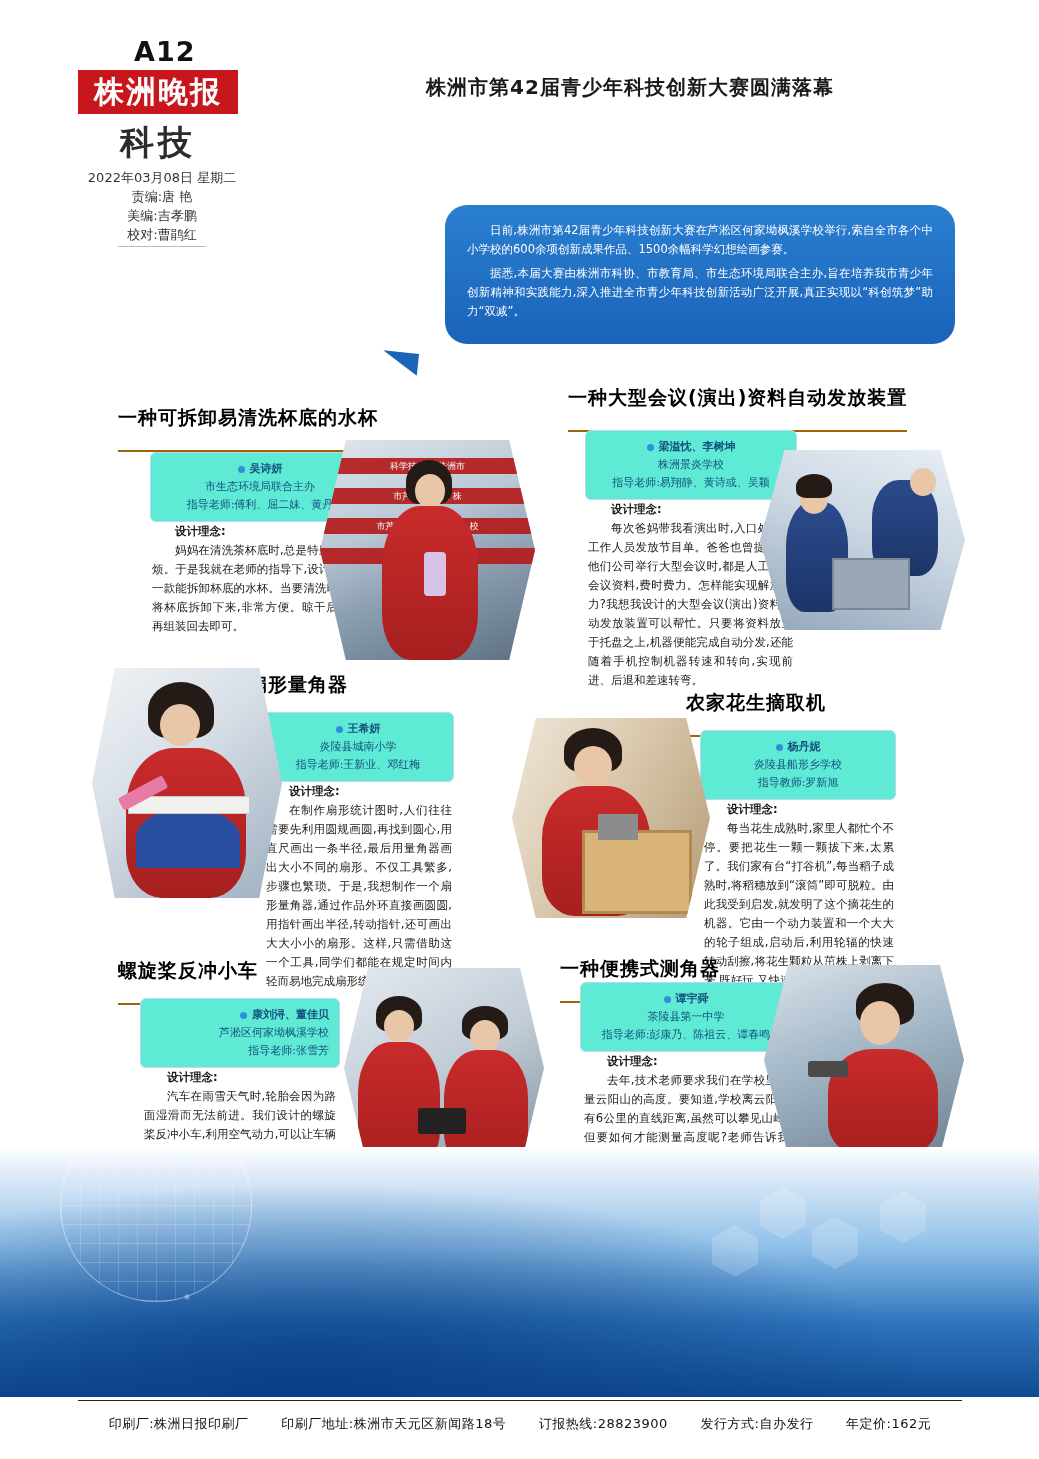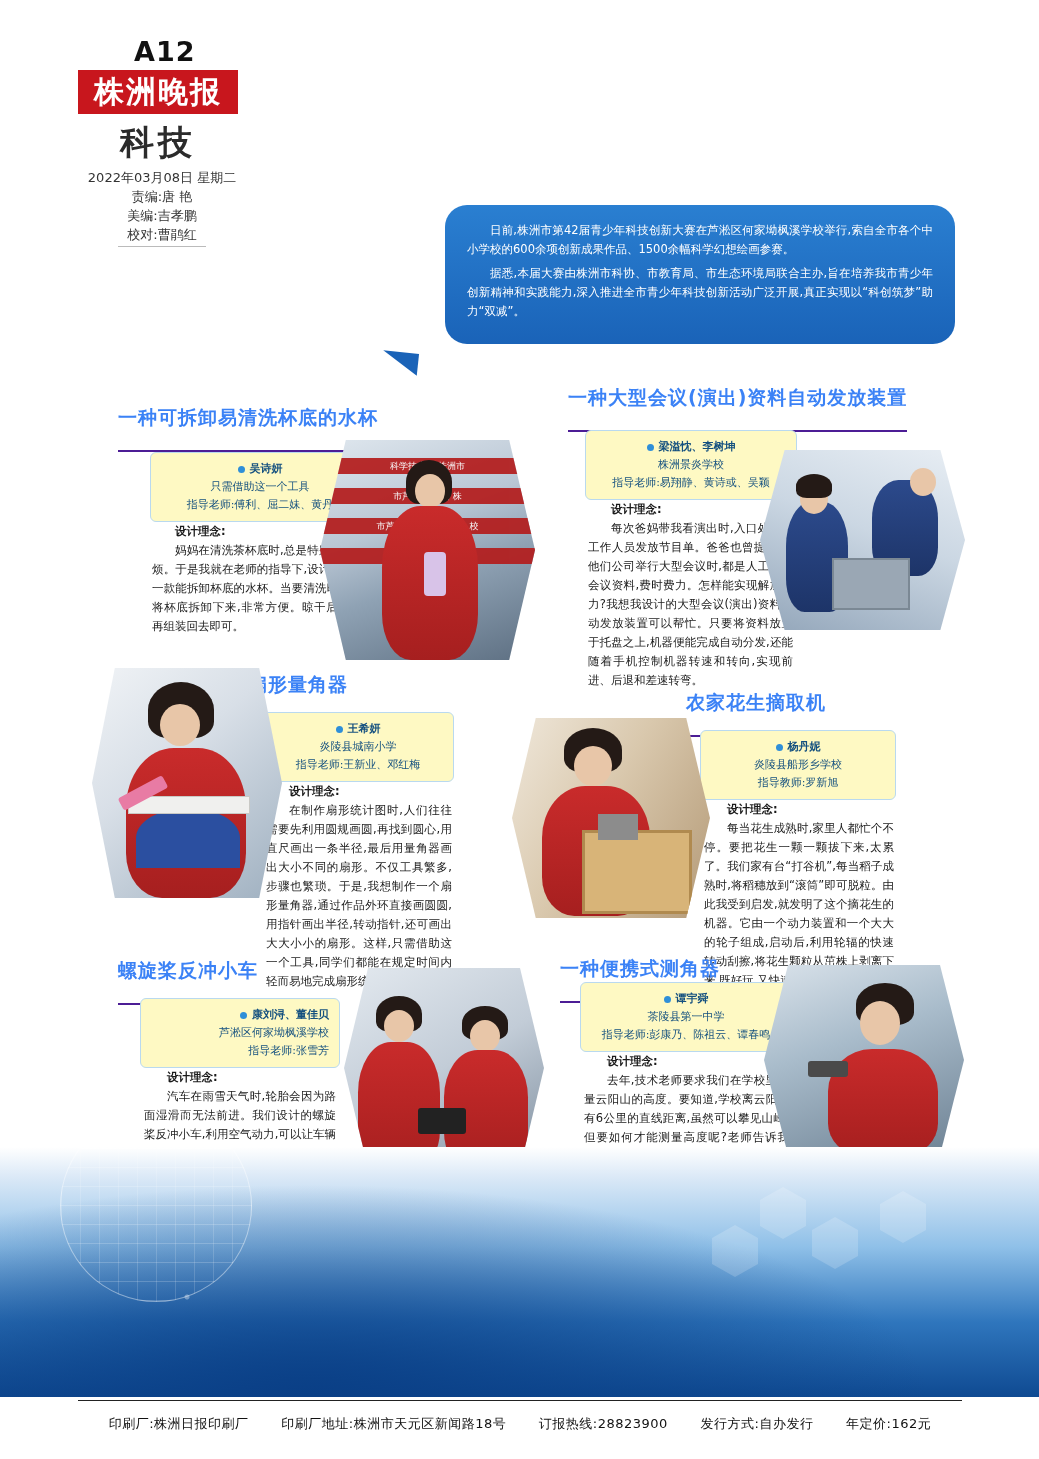--- a/index.html
+++ b/index.html
@@ -65,26 +65,26 @@
   .lead p{margin:0 0 5px 0;text-indent:2em;text-align:justify;}
   .lead-tail{
     position:absolute;left:382px;top:352px;width:0;height:0;
     border-top:22px solid #1a63b8;
     border-left:36px solid transparent;
     transform:rotate(6deg);
   }
 
   
   .sec-title{
-    position:absolute;font-size:19px;font-weight:bold;color:#3b82f6;letter-spacing:1px;
-    border-bottom:2px solid #4c1d95;padding-bottom:19px;
+    position:absolute;font-size:19px;font-weight:bold;color:#000000;letter-spacing:1px;
+    border-bottom:2px solid #a16207;padding-bottom:19px;
   }
   .info-card{
     position:absolute;
-    background:#fef9c3;
+    background:#5eead4;
     border:1px solid #b9d9ef;
     border-radius:6px;
     padding:7px 10px;
     font-size:11px;line-height:18px;color:#14507f;text-align:center;
     box-sizing:border-box;
   }
   .info-card .name{font-weight:bold;color:#14507f;}
   .dot{
     display:inline-block;width:7px;height:7px;border-radius:50%;
     background:#2f8fd8;margin-right:5px;vertical-align:middle;
@@ -162,31 +162,32 @@
   <div class="logo-box">株洲晚报</div>
   <div class="logo-sub">科技</div>
   <div class="masthead-meta">
     <div>2022年03月08日 星期二</div>
     <div>责编:唐 艳</div>
     <div>美编:吉孝鹏</div>
     <div>校对:曹鹃红</div>
   </div>
   <div class="masthead-rule"></div>
 
+  <div class="head-kicker">株洲市第42届青少年科技创新大赛圆满落幕</div>
 
   <div class="lead">
     <p>日前,株洲市第42届青少年科技创新大赛在芦淞区何家坳枫溪学校举行,索自全市各个中小学校的600余项创新成果作品、1500余幅科学幻想绘画参赛。</p>
     <p>据悉,本届大赛由株洲市科协、市教育局、市生态环境局联合主办,旨在培养我市青少年创新精神和实践能力,深入推进全市青少年科技创新活动广泛开展,真正实现以“科创筑梦”助力“双减”。</p>
   </div>
   <div class="lead-tail"></div>
 
   <div class="sec-title" style="left:118px;top:405px;">一种可拆卸易清洗杯底的水杯</div>
   <div class="info-card" style="left:150px;top:452px;width:198px;padding-left:32px;">
     <div><span class="dot"></span><span class="name">吴诗妍</span></div>
-    <div>只需借助这一个工具</div>
+    <div>市生态环境局联合主办</div>
     <div>指导老师:傅利、屈二妹、黄丹</div>
   </div>
   <div class="body-text" style="left:152px;top:522px;width:190px;">
     <p><span class="lead-in">设计理念:</span></p>
     <p>妈妈在清洗茶杯底时,总是特别麻烦。于是我就在老师的指导下,设计了一款能拆卸杯底的水杯。当要清洗时,将杯底拆卸下来,非常方便。晾干后,再组装回去即可。</p>
   </div>
   <div class="photo hex" style="left:320px;top:440px;width:215px;height:220px;">
     <div class="ph-inner sc1">
       <div class="banner-red" style="position:absolute;left:0;top:18px;width:100%;height:16px;opacity:.92;">科学技术协   株洲市</div>
       <div class="banner-red" style="position:absolute;left:0;top:48px;width:100%;height:16px;opacity:.92;">市芦淞区科          会 株</div>

